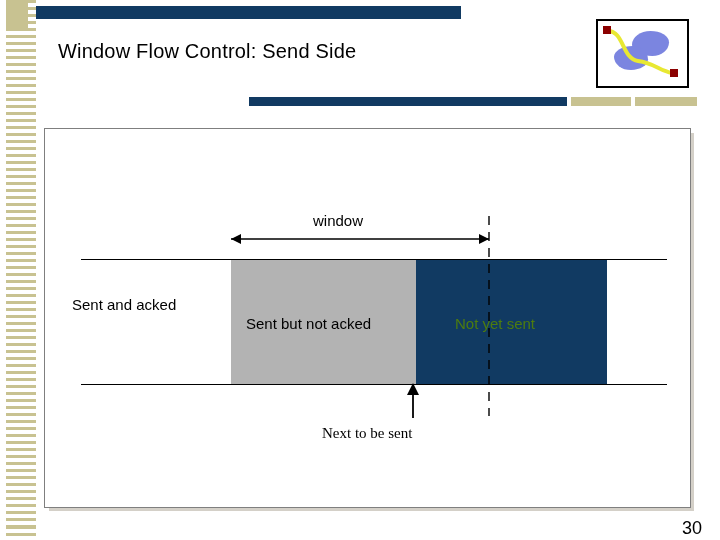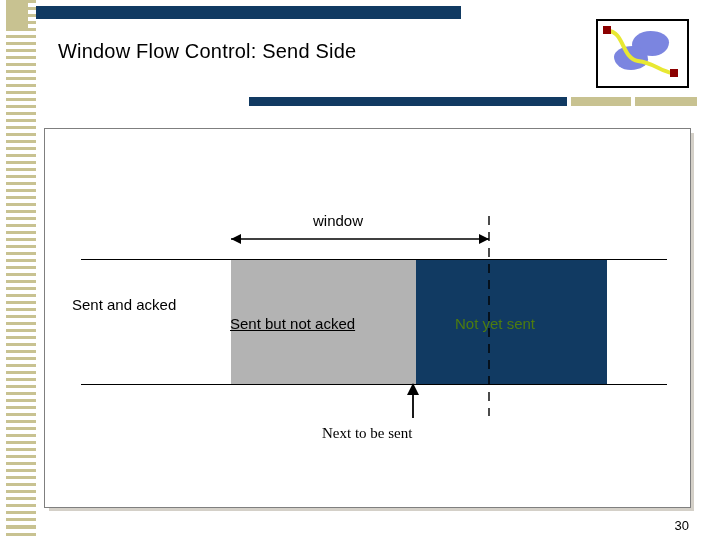--- a/index.html
+++ b/index.html
@@ -184,30 +184,30 @@
   .seg-line.bottom { top: 384px; }
 
   .lbl {
     position: absolute;
     font-size: 15px;
     color: #000000;
     white-space: nowrap;
     text-align: center;
   }
   .lbl-sent-acked { left: 72px;  top: 296px; }
-  .lbl-sent-not   { left: 230px; top: 315px; text-decoration: underline; }
+  .lbl-sent-not   { left: 246px; top: 315px; }
   .lbl-not-yet    { left: 455px; top: 315px; color: #4d7c0f; }
   .lbl-window     { left: 313px; top: 212px; }
   .lbl-next       { left: 322px; top: 425px; font-family: Liberation Serif, serif; }
 
   .page-number {
     position: absolute;
-    right: 31px;
+    right: 18px;
     top: 518px;
-    font-size: 13px;
+    font-size: 18px;
     color: #000000;
   }
 
   .bottom-strip {
     position: absolute;
     left: 6px;
     top: 526px;
     width: 30px;
     height: 14px;
     background: repeating-linear-gradient(

